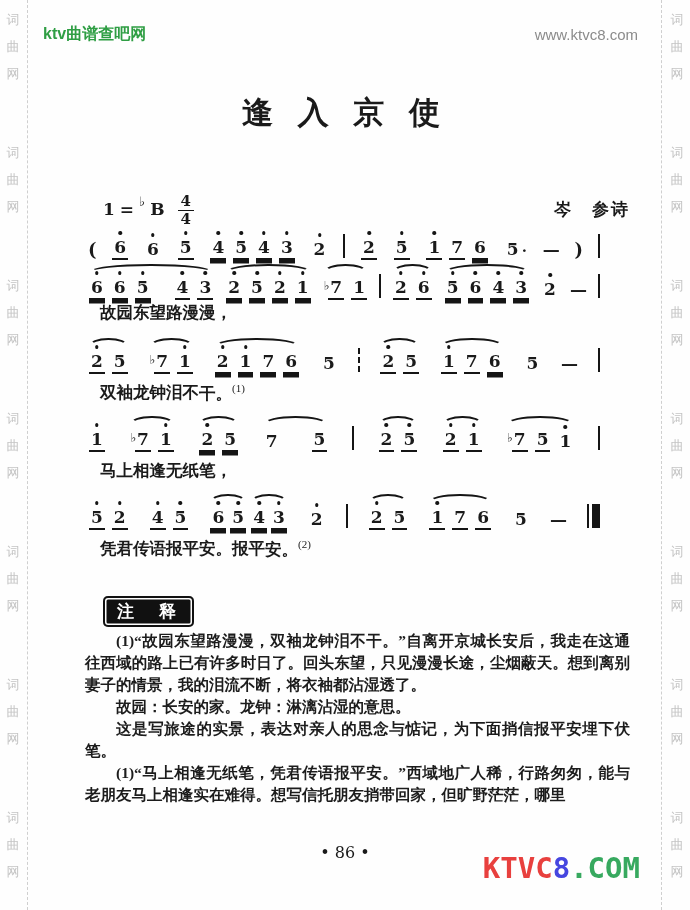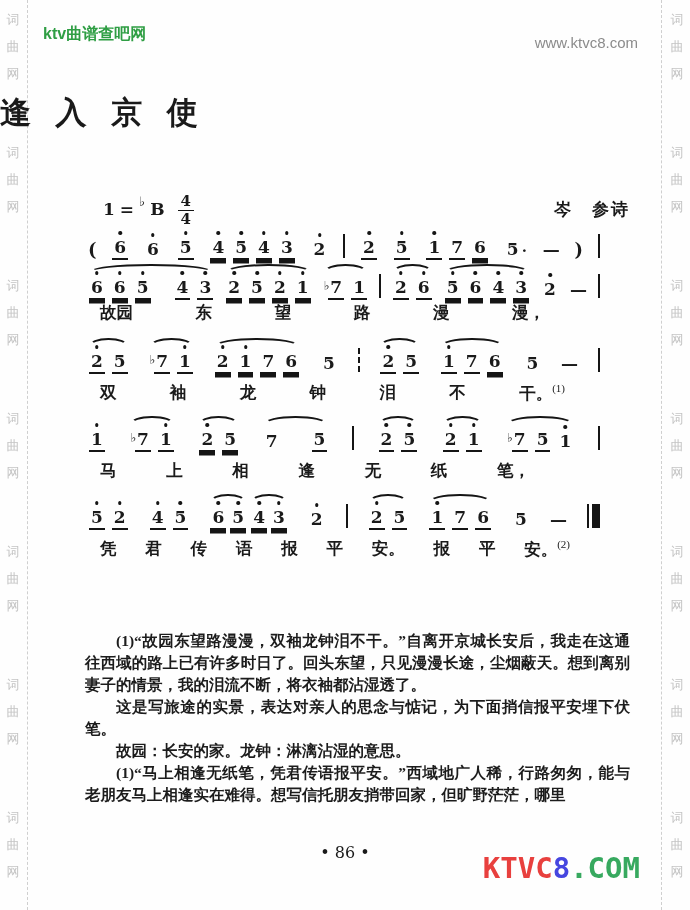--- a/index.html
+++ b/index.html
@@ -7,23 +7,23 @@
         font-family:"Liberation Sans",sans-serif;color:#1a1a1a;margin:0 auto;}
   
   .vdash{position:absolute;top:0;bottom:0;border-left:1px dashed #cfcfcf;}
   .vdash.left{left:27px;} .vdash.right{right:28px;}
   .wmcol{position:absolute;top:6px;width:22px;display:flex;flex-direction:column;align-items:center;}
   .wmcol.left{left:2px;} .wmcol.right{right:2px;}
   .wmgrp{display:flex;flex-direction:column;align-items:center;margin-bottom:52px;}
   .wmchar{font-size:13px;line-height:27px;color:#c4c4c4;}
   
   .site-name{position:absolute;left:30px;top:24px;font-size:16px;font-weight:bold;color:#2f9e44;margin-left:13px;}
-  .site-url{position:absolute;right:52px;top:26px;font-size:15px;color:#8b8b8b;margin-top:8px;}
+  .site-url{position:absolute;right:52px;top:26px;font-size:15px;color:#8b8b8b;}
   
-  .title{position:absolute;left:0;top:92px;width:100%;text-align:left;margin:0;
+  .title{position:absolute;left:0;top:92px;width:100%;text-align:center;margin:0;
          font-size:31px;font-weight:900;letter-spacing:8px;font-family:"Liberation Sans",sans-serif;}
   .keysig{position:absolute;left:103px;top:192px;font-family:"DejaVu Serif",serif;
           font-weight:bold;font-size:17px;display:flex;align-items:center;gap:5px;}
   .ks-flat{font-size:13px;display:inline-block;transform:translateY(-8px);}
   .frac{display:inline-flex;flex-direction:column;align-items:center;margin-left:8px;
         font-size:15px;line-height:1.1;transform:translateY(1px);}
   .fn{border-bottom:1.5px solid #151515;padding:0 3px;}
   .fd{padding:0 3px;}
   .credit{position:absolute;right:60px;top:198px;font-size:17px;font-weight:bold;
           font-family:"Liberation Serif",serif;letter-spacing:2px;}
@@ -44,21 +44,21 @@
   .slur{position:absolute;left:1px;right:1px;top:-14px;height:12px;
         border:2px solid transparent;border-top:2px solid #151515;border-radius:50%;}
   .sep{display:inline-block;width:12px;}
   .bar{display:inline-block;width:2px;height:24px;background:#151515;margin-bottom:2px;}
   .dbar{display:inline-block;width:0;height:24px;border-left:2px dashed #151515;margin-bottom:2px;}
   .finalbar{display:inline-block;width:8px;height:24px;border-left:2px solid #151515;
             background:#151515;background-clip:content-box;padding-left:3px;margin-bottom:2px;}
   .mdash{font-weight:bold;}
   .paren{font-weight:bold;font-size:18px;}
   
-  .lyr{position:absolute;display:flex;justify-content:space-between;
+  .lyr{position:absolute;display:flex;
        font-family:"Liberation Serif",serif;font-size:16.5px;font-weight:bold;}
   .lyr sup{font-size:11px;font-weight:normal;}
   .lyr1{left:100px;width:445px;top:302px;}
   .lyr2{left:100px;width:465px;top:382px;}
   .lyr3{left:100px;width:430px;top:460px;}
   .lyr4{left:100px;width:470px;top:538px;}
   
   .notes-heading{position:absolute;left:103px;top:596px;display:inline-block;background:#111;color:#fff;
         font-size:17px;font-weight:bold;padding:4px 14px;border-radius:5px;
         box-shadow:inset 0 0 0 2px #111, inset 0 0 0 3.5px #fff;letter-spacing:4px;}
@@ -584,24 +584,25 @@
       <span class="syl">传</span>
       <span class="syl">语</span>
       <span class="syl">报</span>
       <span class="syl">平</span>
       <span class="syl">安。</span>
       <span class="syl">报</span>
       <span class="syl">平</span>
       <span class="syl">安。<sup>(2)</sup></span>
     </div>
 
+  <div class="notes-heading">注　释</div>
   <div class="paras">
       <p class="para">(1)“故园东望路漫漫，双袖龙钟泪不干。”自离开京城长安后，我走在这通往西域的路上已有许多时日了。回头东望，只见漫漫长途，尘烟蔽天。想到离别妻子的情景，我的泪流不断，将衣袖都沾湿透了。</p>
+      <p class="para">故园：长安的家。龙钟：淋漓沾湿的意思。</p>
       <p class="para">这是写旅途的实景，表达对亲人的思念与惦记，为下面捎信报平安埋下伏笔。</p>
-      <p class="para">故园：长安的家。龙钟：淋漓沾湿的意思。</p>
       <p class="para">(1)“马上相逢无纸笔，凭君传语报平安。”西域地广人稀，行路匆匆，能与老朋友马上相逢实在难得。想写信托朋友捎带回家，但旷野茫茫，哪里</p>
     </div>
 
   <div class="pagenum">• 86 •</div>
   <div class="logo">
     <span class="lr">KTVC</span><span class="lb">8</span><span class="lg">.COM</span>
   </div>
 </div>
 
 </body></html>

